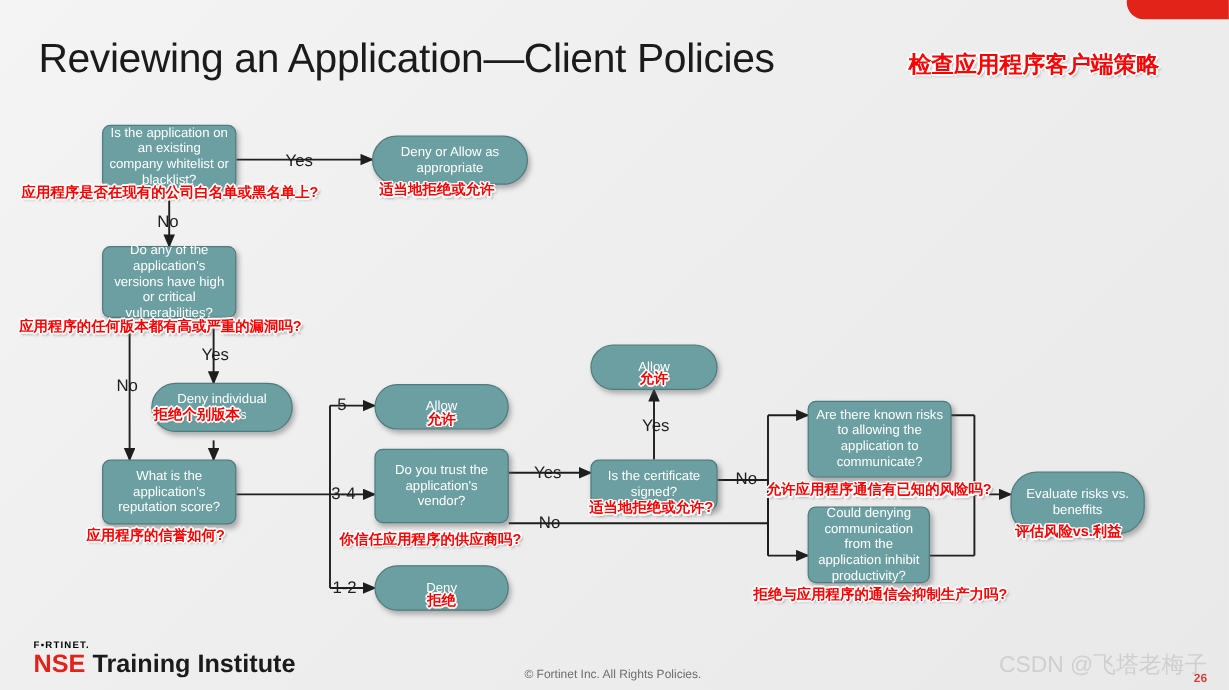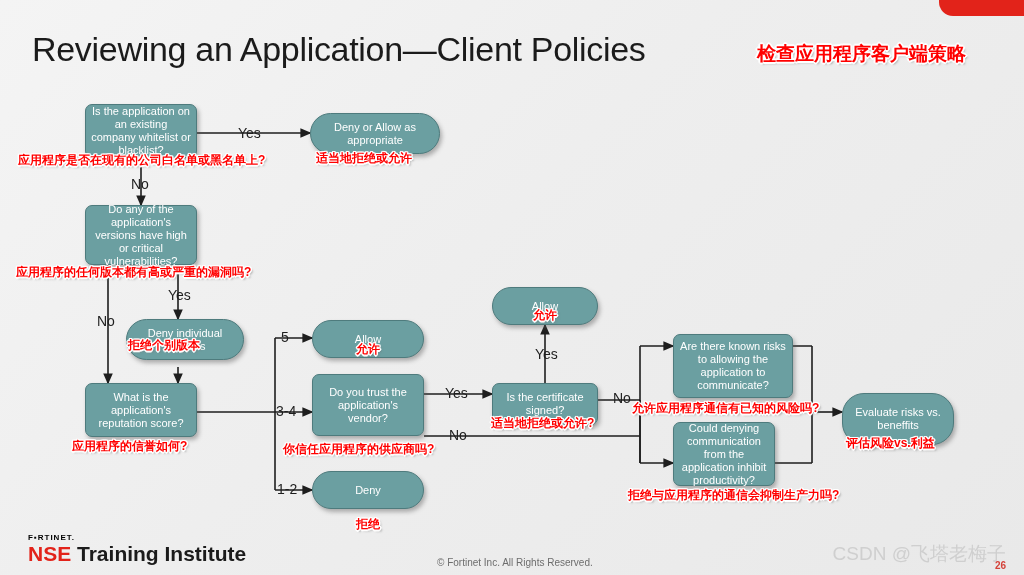--- a/index.html
+++ b/index.html
@@ -197,31 +197,31 @@
     <div class="elabel" style="left:535px;top:346px;">Yes</div>
     <div class="elabel" style="left:613px;top:390px;">No</div>
 
     <div class="cn" style="left:18px;top:152px;">应用程序是否在现有的公司白名单或黑名单上?</div>
     <div class="cn" style="left:316px;top:150px;">适当地拒绝或允许</div>
     <div class="cn" style="left:16px;top:264px;">应用程序的任何版本都有高或严重的漏洞吗?</div>
     <div class="cn" style="left:128px;top:337px;">拒绝个别版本</div>
     <div class="cn" style="left:72px;top:438px;">应用程序的信誉如何?</div>
     <div class="cn inner" style="left:356px;top:341px;">允许</div>
     <div class="cn" style="left:283px;top:441px;">你信任应用程序的供应商吗?</div>
-    <div class="cn inner" style="left:356px;top:516px;">拒绝</div>
+    <div class="cn inner" style="left:356px;top:492px;">拒绝</div>
     <div class="cn inner" style="left:533px;top:307px;">允许</div>
     <div class="cn" style="left:491px;top:415px;">适当地拒绝或允许?</div>
-    <div class="cn" style="left:618px;top:400px;padding-left:14px;">允许应用程序通信有已知的风险吗?</div>
+    <div class="cn" style="left:639px;top:400px;">允许应用程序通信有已知的风险吗?</div>
     <div class="cn" style="left:628px;top:487px;">拒绝与应用程序的通信会抑制生产力吗?</div>
     <div class="cn" style="left:846px;top:435px;">评估风险vs.利益</div>
 
   </div>
 
   <div class="footer-logo">
     <div class="fortinet-mark">F▪RTINET.</div>
     <div class="nse-line"><span class="nse">NSE</span><span class="ti"> Training Institute</span></div>
   </div>
 
-  <div class="copyright">© Fortinet Inc. All Rights Reserved.</div>
+  <div class="copyright">© Fortinet Inc. All Rights Policies.</div>
   <div class="watermark">CSDN @飞塔老梅子</div>
   <div class="pagenum">26</div>
 
 </div>
 
 </body></html>

